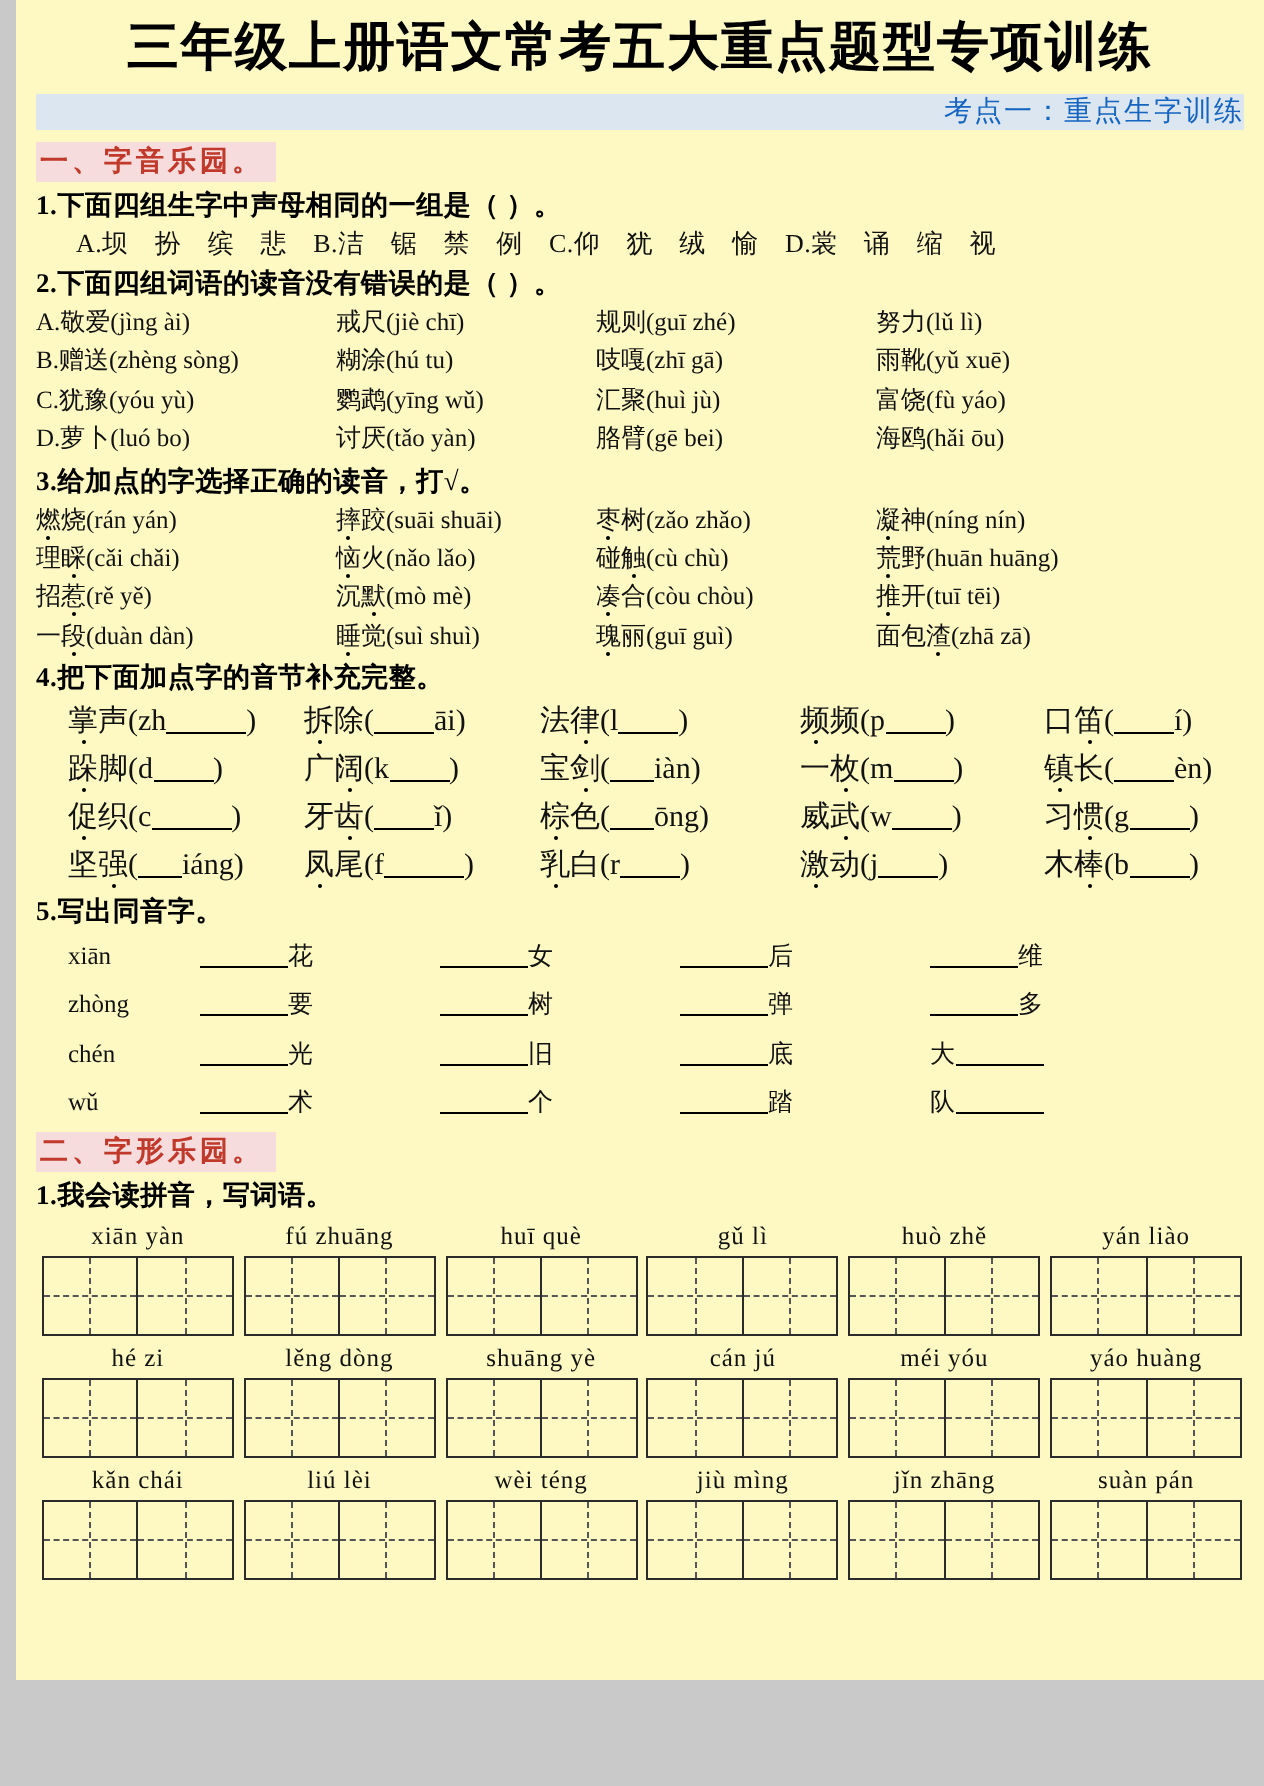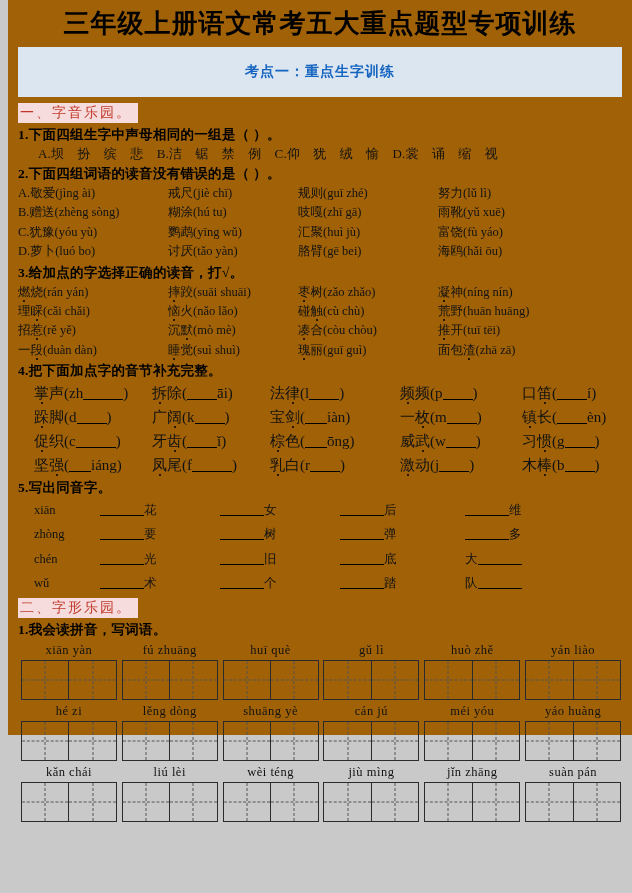--- a/index.html
+++ b/index.html
@@ -4,50 +4,50 @@
 <style>
   html,body{margin:0;padding:0;}
   body{
     width:632px;height:893px;
     background:#c9c9c9;
     font-family:"Liberation Serif","DejaVu Serif",serif;
     overflow:hidden;
   }
   .page{
     position:absolute;left:8px;top:0;
-    width:624px;height:735px;
-    background:#a16207;
+    width:624px;height:840px;
+    background:#fef9c3;
     box-sizing:border-box;
     padding:0 10px;
   }
   .title{
     text-align:center;
     font-size:26px;
     font-weight:700;
     letter-spacing:1px;
     color:#000;
     margin:6px 0 6px 0;
     font-family:"Liberation Serif","DejaVu Serif",serif;
   }
   .exam-banner{
     background:#dce6f1;
-    text-align:center;
+    text-align:right;
     color:#1565c0;
-    font-weight:700;
+    font-weight:400;
     font-size:14px;
-    padding:16px 0;
+    padding:0 0;
     letter-spacing:1px;
     margin:0 0 4px 0;
   }
   .sec-head{
     display:inline-block;
     background:#f6dcdc;
     color:#c0392b;
     font-size:14px;
-    font-weight:400;
+    font-weight:700;
     padding:1px 6px 1px 2px;
     letter-spacing:2px;
     margin:2px 0 1px 0;
   }
   .q-title{
     font-size:13.5px;
     font-weight:700;
     color:#000;
     margin:2px 0 1px 0;
     letter-spacing:0.3px;

